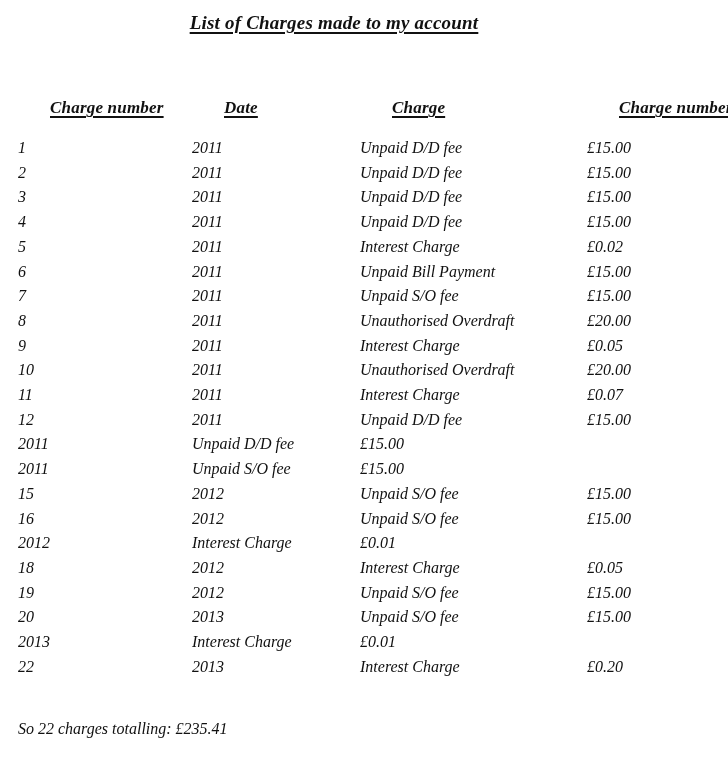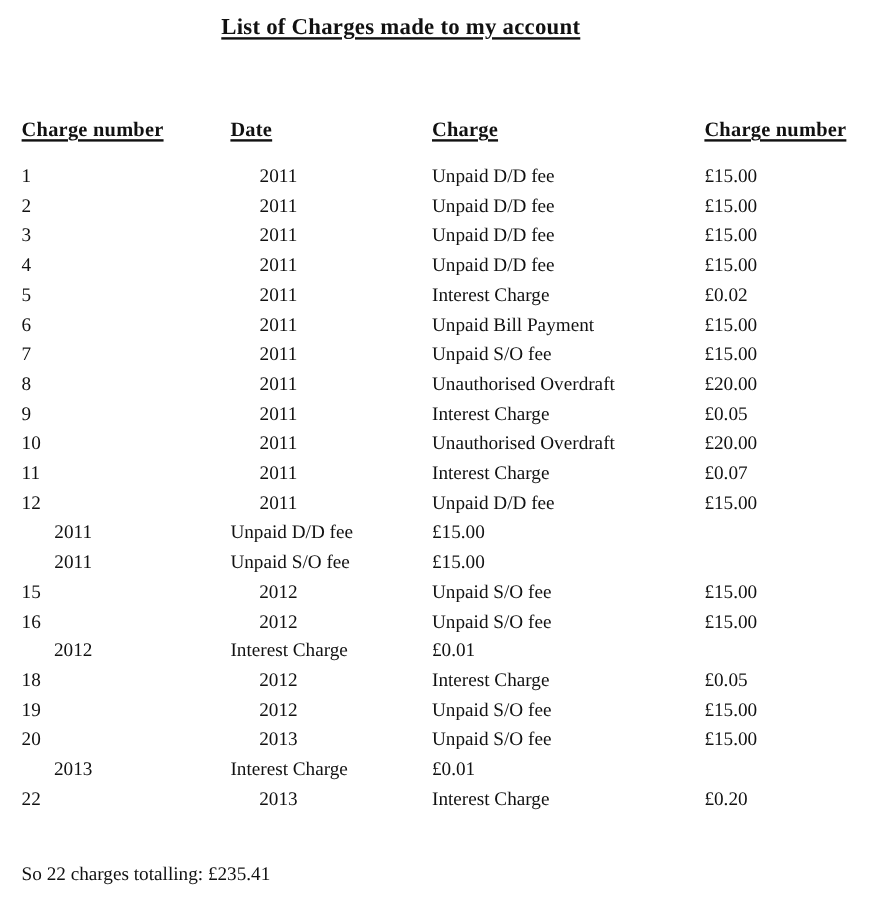--- a/index.html
+++ b/index.html
@@ -13,20 +13,21 @@
     overflow: hidden;
     font-family: "Liberation Serif", "DejaVu Serif", serif;
     color: #111111;
   }
   .page {
     width: 668px;
     height: 768px;
     padding-top: 12px;
     box-sizing: border-box;
     background: #ffffff;
+    font-style: italic;
   }
   .title {
     margin: 0;
     font-size: 19px;
     font-weight: bold;
     text-decoration: underline;
     text-underline-offset: 3px;
     text-decoration-thickness: 2px;
     text-align: center;
     letter-spacing: 0.2px;
@@ -36,20 +37,21 @@
   }
   .row {
     display: grid;
     grid-template-columns: 174px 168px 227px 1fr;
     padding-left: 18px;
     padding-right: 8px;
   }
   .header-row {
     margin-top: 63px;
     line-height: 22px;
+    margin-left: 32px;
   }
   .header {
     font-weight: bold;
     font-size: 17px;
     text-decoration: underline;
     text-underline-offset: 3px;
     text-decoration-thickness: 2px;
     letter-spacing: 0.2px;
     white-space: nowrap;
   }
@@ -57,21 +59,21 @@
     margin-top: 17px;
   }
   .rows .row {
     line-height: 24.7px;
     font-size: 16px;
   }
   .cell {
     white-space: nowrap;
   }
   .rows .col-date {
-    text-align: center;
+    text-align: left;
     padding-right: 88px;
   }
   .footer {
     margin: 41px 0 0 0;
     padding-left: 18px;
     font-size: 16px;
   }
 </style>
 </head>
 <body>

